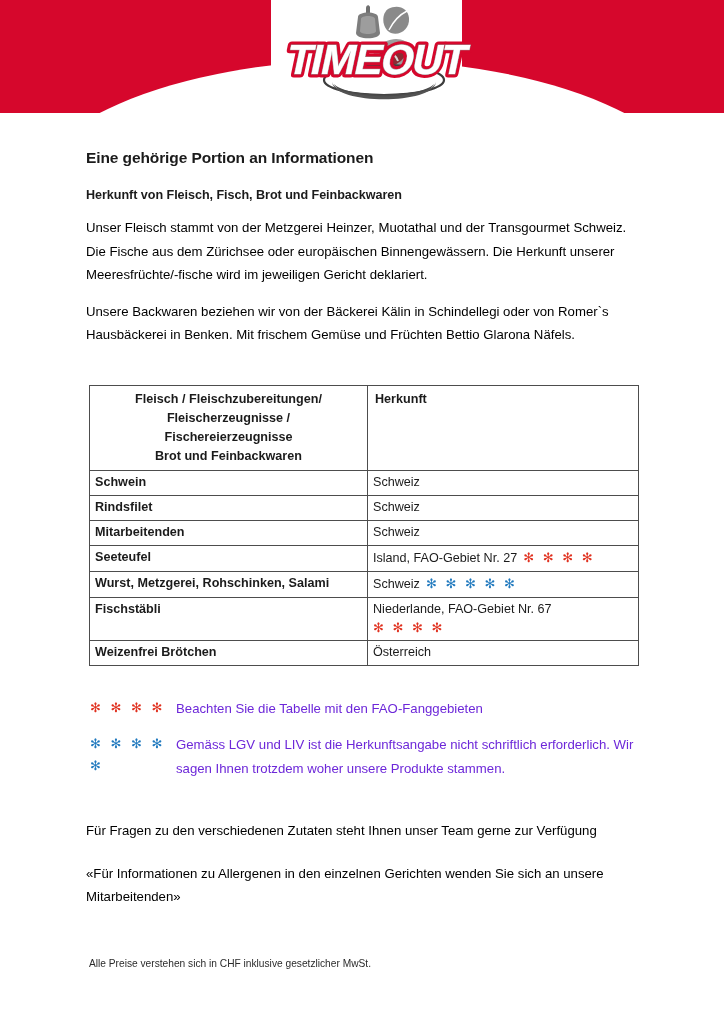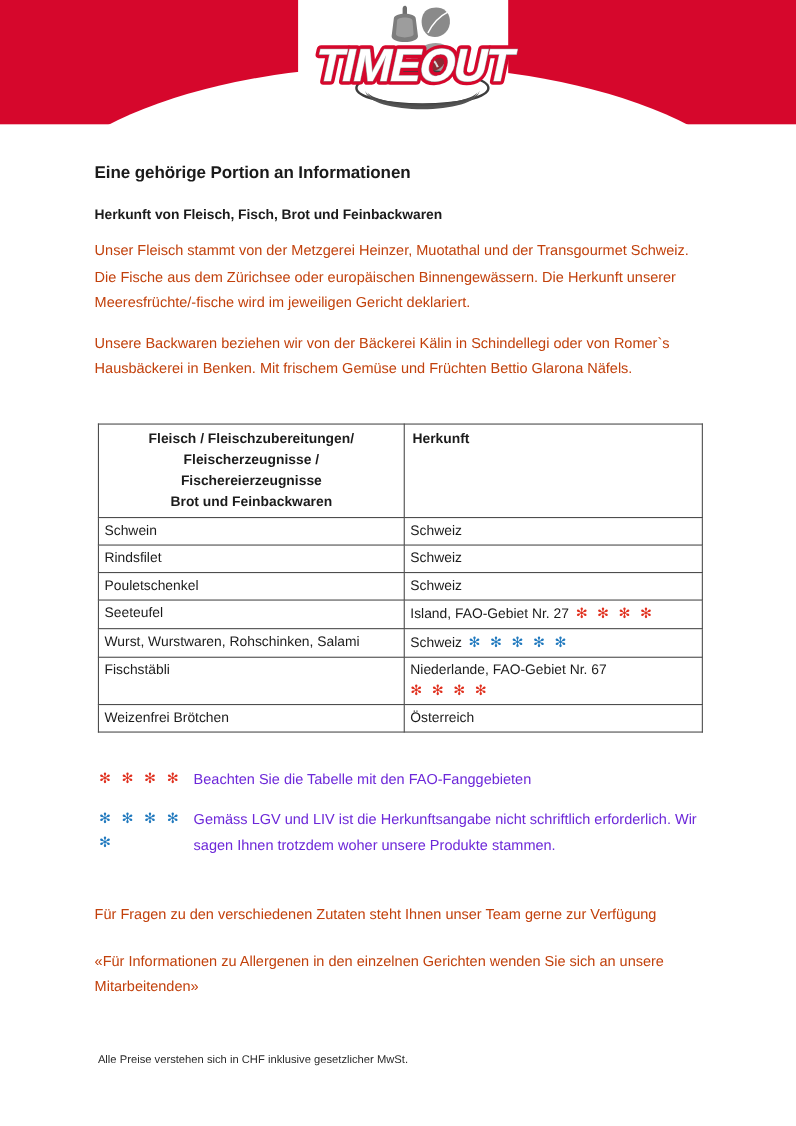--- a/index.html
+++ b/index.html
@@ -73,21 +73,21 @@
   h2.subtitle {
     font-size: 12.6px;
     font-weight: bold;
     margin: 21px 0 0 0;
     letter-spacing: -0.05px;
   }
   p.body {
     font-size: 13.2px;
     line-height: 23.5px;
     margin: 14px 0 0 0;
-    color: #c2410c;
+    color: #000000;
   }
   p.body.tight { margin-top: 13px; }
 
   
   table.origin {
     border-collapse: collapse;
     width: 549px;
     margin: 38px 0 0 3px;
     table-layout: fixed;
     padding-left: 48px;
@@ -105,21 +105,21 @@
     text-align: center;
     padding-top: 4px;
     padding-bottom: 4px;
   }
   table.origin th.col-right {
     text-align: left;
     padding-left: 7px;
   }
   table.origin col.c1 { width: 278px; }
   table.origin col.c2 { width: 271px; }
-  td.cell-left { padding-left: 6px; }
+  td.cell-left { padding-left: 6px; font-weight: bold; }
   td.cell-right { padding-left: 7px; }
   .hdr-line { display: block; }
 
   
   .ast {
     letter-spacing: 2.5px;
     font-size: 13px;
     white-space: nowrap;
   }
   .ast-red  { color: #E0301E; }
@@ -234,29 +234,29 @@
       <tbody>
           <tr>
             <td class="cell-left">Schwein</td>
             <td class="cell-right"><span>Schweiz</span></td>
           </tr>
           <tr>
             <td class="cell-left">Rindsfilet</td>
             <td class="cell-right"><span>Schweiz</span></td>
           </tr>
           <tr>
-            <td class="cell-left">Pouletschenkel</td>
+            <td class="cell-left">Mitarbeitenden</td>
             <td class="cell-right"><span>Schweiz</span></td>
           </tr>
           <tr>
             <td class="cell-left">Seeteufel</td>
             <td class="cell-right"><span>Island, FAO-Gebiet Nr. 27</span><span class="ast ast-red">&nbsp;✻ ✻ ✻ ✻</span></td>
           </tr>
           <tr>
-            <td class="cell-left">Wurst, Wurstwaren, Rohschinken, Salami</td>
+            <td class="cell-left">Wurst, Metzgerei, Rohschinken, Salami</td>
             <td class="cell-right"><span>Schweiz</span><span class="ast ast-blue">&nbsp;✻ ✻ ✻ ✻ ✻</span></td>
           </tr>
           <tr>
             <td class="cell-left">Fischstäbli</td>
             <td class="cell-right"><span>Niederlande, FAO-Gebiet Nr. 67</span><span class="ast ast-red ast-block">✻ ✻ ✻ ✻</span></td>
           </tr>
           <tr>
             <td class="cell-left">Weizenfrei Brötchen</td>
             <td class="cell-right"><span>Österreich</span></td>
           </tr>

